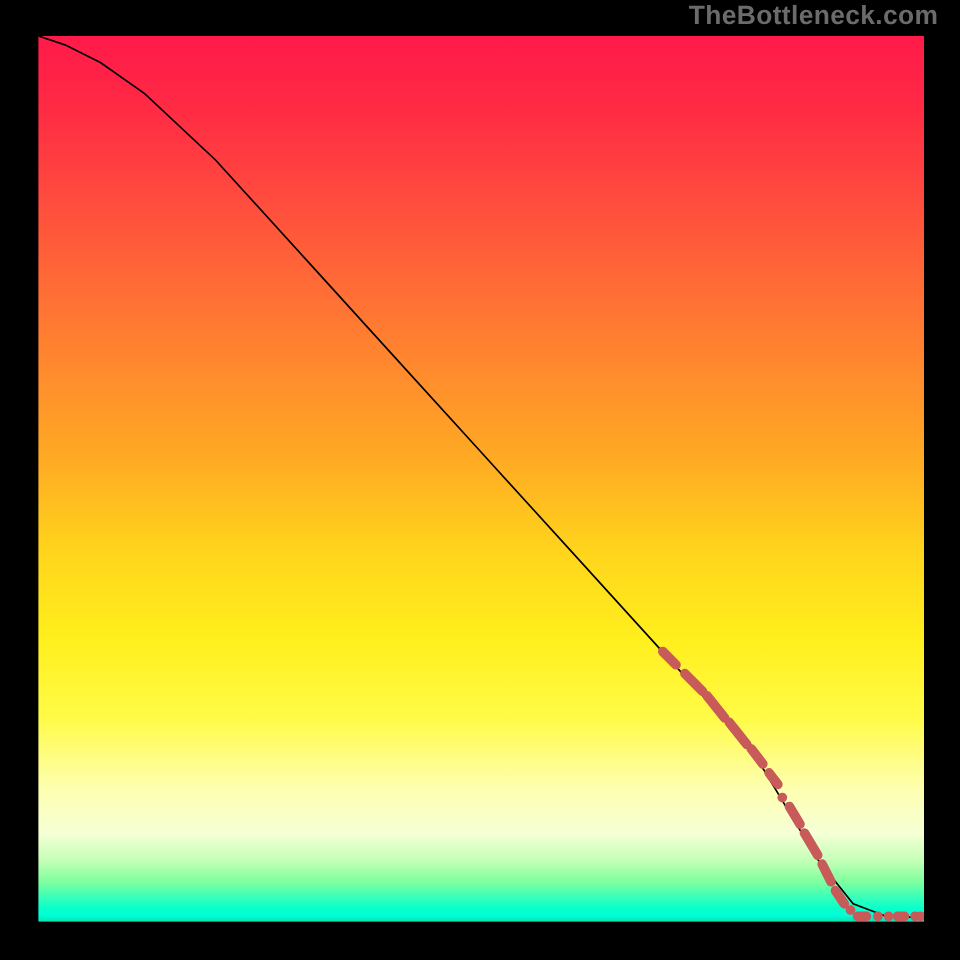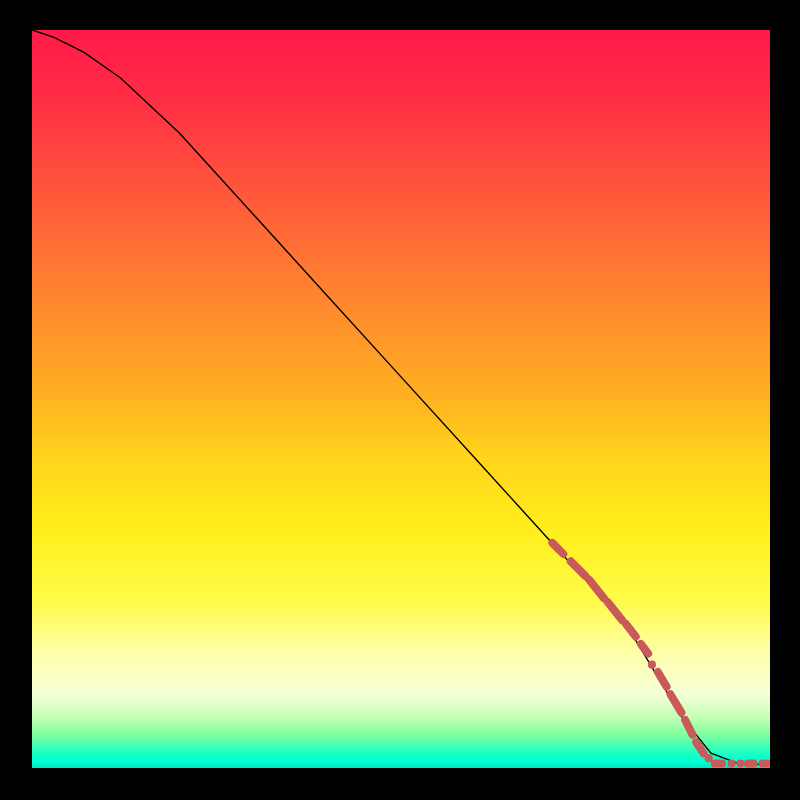--- a/index.html
+++ b/index.html
@@ -74,20 +74,21 @@
     stroke: #c85a5a;
     stroke-width: 8;
     stroke-linecap: round;
     fill: none;
   }
 </style>
 </head>
 <body>
 
 <div class="chart-wrap">
+  <div class="watermark">TheBottleneck.com</div>
 
   <div class="plot-area">
     <svg class="curve" viewBox="0 0 100 100" preserveAspectRatio="none">
 
     <path class="line" d="M0.000 0.000 L3.000 1.000 L7.000 3.000 L12.000 6.500 L20.000 14.000 L30.000 25.000 L40.000 36.000 L50.000 47.000 L60.000 58.000 L70.000 69.000 L75.000 74.500 L80.000 80.000 L82.000 83.000 L85.000 88.000 L88.000 93.000 L92.000 98.000 L96.000 99.500 L100.000 99.500" vector-effect="non-scaling-stroke"></path>
         <path class="marker-dash" d="M70.500 69.500 L72.000 71.000" vector-effect="non-scaling-stroke"></path>
         <path class="marker-dash" d="M73.000 72.000 L75.000 74.000" vector-effect="non-scaling-stroke"></path>
         <path class="marker-dash" d="M75.500 74.500 L77.500 77.000" vector-effect="non-scaling-stroke"></path>
         <path class="marker-dash" d="M78.000 77.500 L80.000 80.000" vector-effect="non-scaling-stroke"></path>
         <path class="marker-dash" d="M80.500 80.500 L81.800 82.200" vector-effect="non-scaling-stroke"></path>

